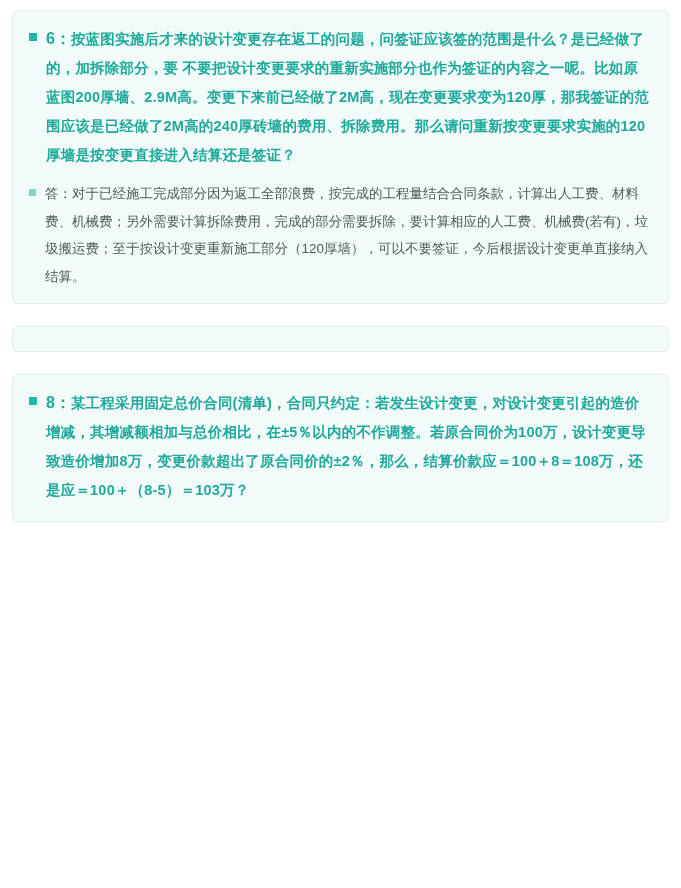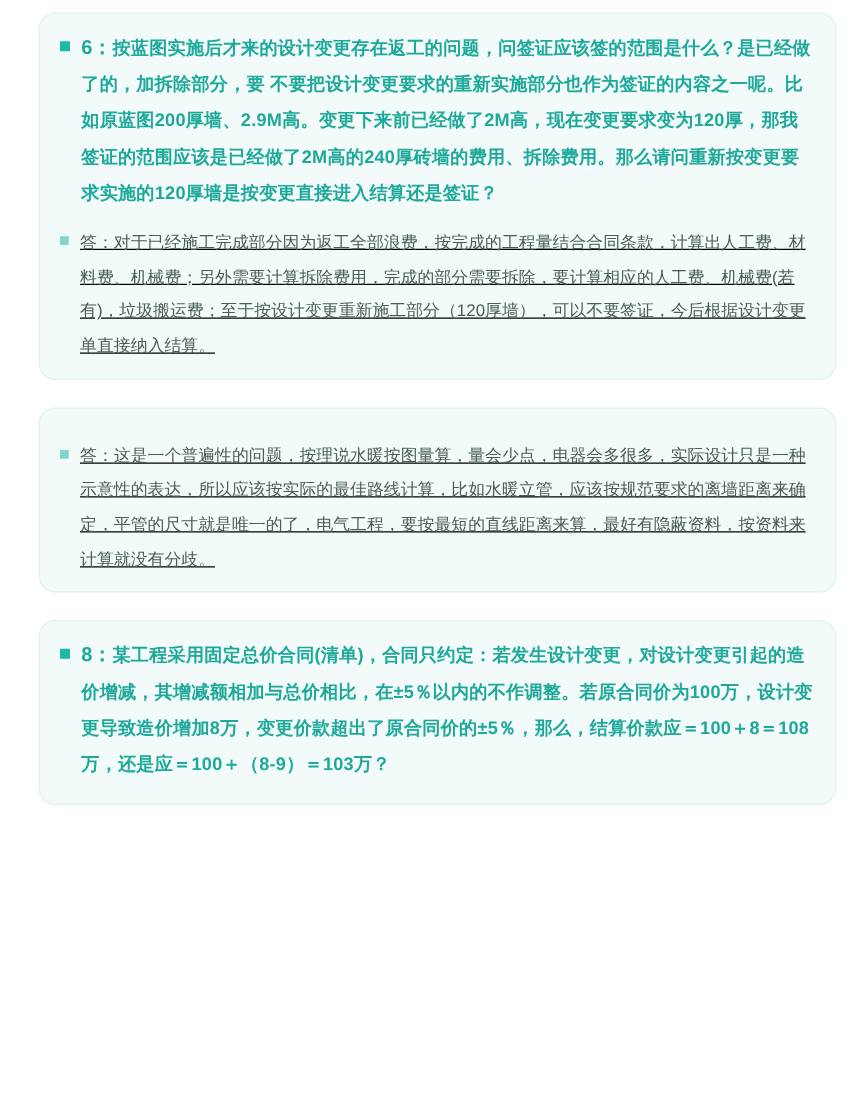--- a/index.html
+++ b/index.html
@@ -15,25 +15,24 @@
   .page {
     width: 681px;
     min-height: 888px;
     background: #ffffff;
     box-sizing: border-box;
     padding: 10px 12px 12px 12px;
   }
   .qa-card {
     background: #f2fbfa;
     border: 1px solid #dff2ef;
-    border-radius: 13px;
+    border-radius: 5px;
     box-sizing: border-box;
     padding: 14px 16px 10px 16px;
     margin-bottom: 22px;
-    margin-left: 19px;
   }
   .block {
     display: flex;
     align-items: flex-start;
     margin-bottom: 6px;
   }
   .bullet {
     flex: 0 0 auto;
     width: 8px;
     height: 8px;
@@ -70,21 +69,20 @@
   }
   .answer .bullet {
     background: #7fd6cb;
     width: 7px;
     height: 7px;
     margin-top: 9px;
   }
   .answer {
     margin-top: 10px;
     margin-bottom: 2px;
-    text-decoration: underline;
   }
 </style>
 </head>
 <body>
 
 <div class="page">
 
   <div class="qa-card">
     <div class="block question">
       <span class="bullet"></span>
@@ -94,30 +92,24 @@
     </div>
     <div class="block answer">
       <span class="bullet"></span>
       <div class="block-body">
         <span class="a-text a-label">答：</span><span class="a-text">对于已经施工完成部分因为返工全部浪费，按完成的工程量结合合同条款，计算出人工费、材料费、机械费；另外需要计算拆除费用，完成的部分需要拆除，要计算相应的人工费、机械费(若有)，垃圾搬运费；至于按设计变更重新施工部分（120厚墙），可以不要签证，今后根据设计变更单直接纳入结算。</span>
       </div>
     </div>
   </div>
 
   <div class="qa-card">
-    <div class="block answer">
-      <span class="bullet"></span>
-      <div class="block-body">
-        <span class="a-text a-label">答：</span><span class="a-text">这是一个普遍性的问题，按理说水暖按图量算，量会少点，电器会多很多，实际设计只是一种示意性的表达，所以应该按实际的最佳路线计算，比如水暖立管，应该按规范要求的离墙距离来确定，平管的尺寸就是唯一的了，电气工程，要按最短的直线距离来算，最好有隐蔽资料，按资料来计算就没有分歧。</span>
-      </div>
-    </div>
   </div>
 
   <div class="qa-card">
     <div class="block question">
       <span class="bullet"></span>
       <div class="block-body">
-        <span class="q-num">8：</span><span class="q-text">某工程采用固定总价合同(清单)，合同只约定：若发生设计变更，对设计变更引起的造价增减，其增减额相加与总价相比，在±5％以内的不作调整。若原合同价为100万，设计变更导致造价增加8万，变更价款超出了原合同价的±5％，那么，结算价款应＝100＋8＝108万，还是应＝100＋（8-9）＝103万？</span>
+        <span class="q-num">8：</span><span class="q-text">某工程采用固定总价合同(清单)，合同只约定：若发生设计变更，对设计变更引起的造价增减，其增减额相加与总价相比，在±5％以内的不作调整。若原合同价为100万，设计变更导致造价增加8万，变更价款超出了原合同价的±2％，那么，结算价款应＝100＋8＝108万，还是应＝100＋（8-5）＝103万？</span>
       </div>
     </div>
   </div>
 
 </div>
 
 </body></html>

